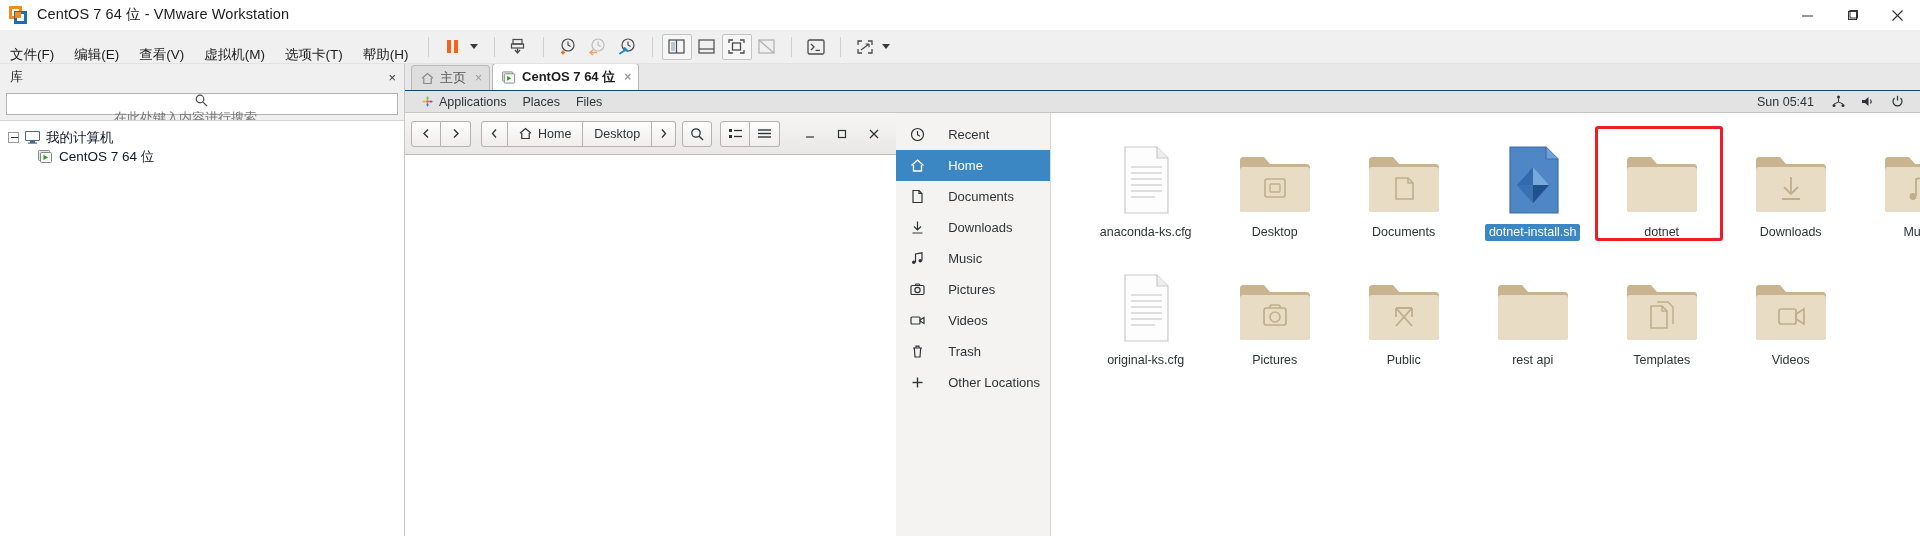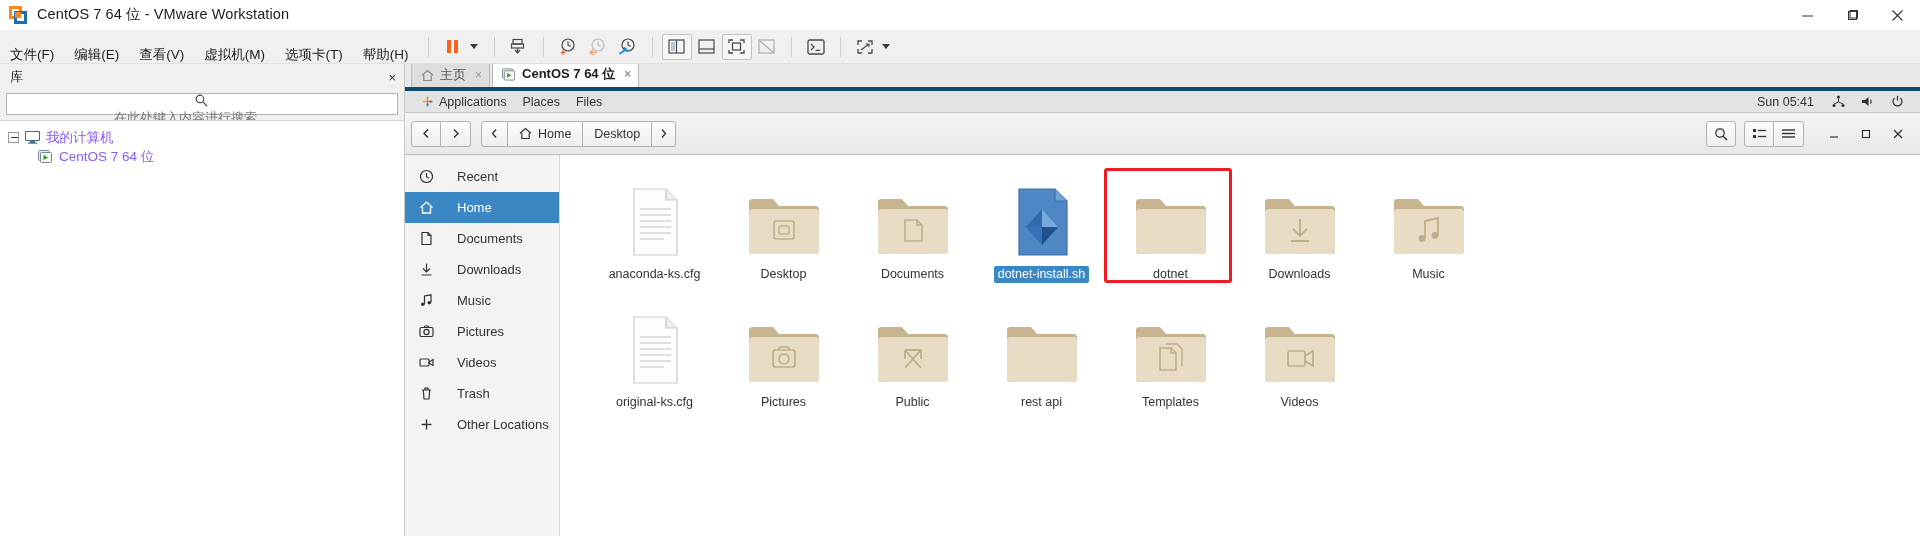--- a/index.html
+++ b/index.html
@@ -50,41 +50,41 @@
   .lib-search { height:22px; border:1px solid #b4b4b4; background:#fff; display:flex; align-items:center; padding:0 4px;flex-direction:column; }
   .lib-search .mag { margin:0 6px 0 4px; flex:0 0 auto;}
   .lib-search input { border:0; outline:0; flex:1 1 auto; font-size:13px; color:#6f6f6f; font-family:inherit; background:transparent;}
   .lib-search .dd { width:0;height:0;border-left:5px solid transparent;border-right:5px solid transparent;border-top:6px solid #333; margin-right:3px;}
   .lib-tree { flex:1 1 auto; background:#fff; border-top:1px solid #d4d4d4; padding-top:7px; font-size:13.5px;}
   .tree-row { display:flex; align-items:center; height:19px; padding-left:8px; }
   .tree-row.child { padding-left:38px; }
   .expander { width:11px;height:11px;border:1px solid #9a9a9a;background:#fff;position:relative;margin-right:6px;flex:0 0 11px;}
   .expander:before{content:"";position:absolute;left:2px;top:4px;width:7px;height:1px;background:#3a3a3a;}
   .tree-icon { margin-right:6px; display:flex; align-items:center;}
-  .tree-label { color:#8b5cf6; }
+  .tree-label { color:#0f172a; }
 
   
   .rightpane { flex:1 1 auto; display:flex; flex-direction:column; min-width:0; background:#f0f0f0;}
-  .tabstrip { height:27px; flex:0 0 27px; background:#e8e8e8; display:flex; align-items:flex-end; padding-left:6px; border-bottom:4px solid #0c4a6e;}
+  .tabstrip { height:27px; flex:0 0 27px; background:#e8e8e8; display:flex; align-items:flex-end; padding-left:6px; border-bottom:1px solid #0c4a6e;}
   .tab { height:25px; display:flex; align-items:center; padding:0 7px 0 9px; font-size:13px;
          border:1px solid #b9b9b9; border-bottom:0; border-radius:4px 4px 0 0; background:#dedede; margin-right:2px; color:#555;}
   .tab.active { background:#ffffff; color:#1c1c1c; font-weight:bold; height:27px; border-color:#b9b9b9; }
   .tab .tab-icon { margin-right:6px; display:flex; }
   .tab .tab-x { margin-left:9px; color:#999; font-size:12px; }
 
   
   .gnome-bar { height:22px; flex:0 0 22px; background:#e3e3e3; display:flex; align-items:center;
                color:#2e3436; font-size:12.5px; border-bottom:1px solid #c6c6c6; padding:0 8px;}
   .gnome-bar .gb-item { display:flex; align-items:center; padding:0 8px; height:22px; }
   .gnome-bar .spacer { flex:1 1 auto; }
   .gnome-clock { padding:0 10px; }
   .gb-icon { margin-right:5px; display:flex; align-items:center;}
 
   
-  .nautilus { flex:1 1 auto; display:flex; flex-direction:column; min-height:0; background:#ffffff;}
+  .nautilus { flex:1 1 auto; display:flex; flex-direction:row; min-height:0; background:#ffffff;}
   .nau-header { height:42px; flex:0 0 42px; display:flex; align-items:center; padding:0 6px;
                 background:linear-gradient(#f6f5f4,#e9e8e7); border-bottom:1px solid #bfbcb8;}
   .nav-grp { display:flex; margin-right:10px; }
   .nav-btn { width:30px;height:26px;border:1px solid #b5b1ac;background:linear-gradient(#fdfdfd,#efeeec);
              display:flex;align-items:center;justify-content:center;}
   .nav-btn:first-child { border-radius:3px 0 0 3px; }
   .nav-btn:last-child { border-radius:0 3px 3px 0; border-left:0; }
   .crumbs { display:flex; }
   .crumb { height:26px; padding:0 11px; border:1px solid #b5b1ac; background:linear-gradient(#fdfdfd,#efeeec);
            display:flex; align-items:center; font-size:12.5px; color:#2e3436; border-left:0;}

